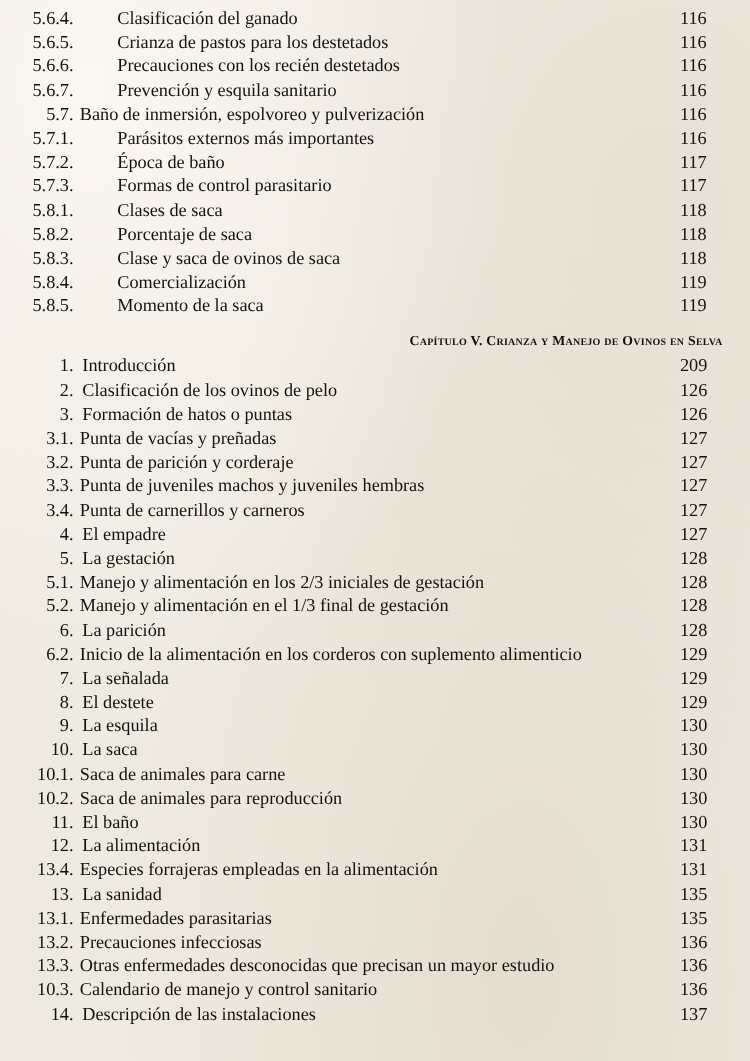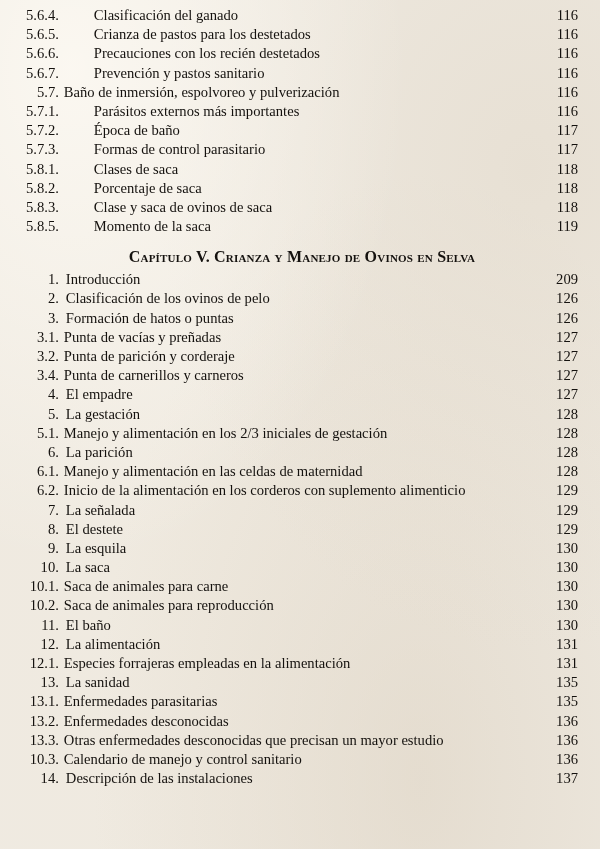--- a/index.html
+++ b/index.html
@@ -51,37 +51,37 @@
     width: 30px;
     text-align: right;
     padding-right: 5px !important;
     white-space: nowrap;
   }
   .label-col {
     padding-right: 8px !important;
   }
   .page-col {
     width: 34px;
-    text-align: right;
+    text-align: left;
     white-space: nowrap;
   }
   
   .lvl0 .label-col { padding-left: 2px !important; }
   .lvl1 .label-col { padding-left: 0px !important; }
   .lvl2 .label-col { padding-left: 30px !important; }
 
   .chapter-row td {
     padding-top: 11px !important;
     padding-bottom: 7px !important;
   }
   .chapter-title {
-    text-align: center;
+    text-align: right;
     font-variant: small-caps;
     font-weight: bold;
-    font-size: 16px;
+    font-size: 11px;
     letter-spacing: 0.2px;
   }
 </style>
 </head>
 <body>
 
 <div class="paper-tint"></div>
 
 <div class="page">
   <table class="toc">
@@ -96,21 +96,21 @@
           <td class="label-col">Crianza de pastos para los destetados</td>
           <td class="page-col">116</td>
         </tr>
         <tr class="row lvl2">
           <td class="num-col">5.6.6.</td>
           <td class="label-col">Precauciones con los recién destetados</td>
           <td class="page-col">116</td>
         </tr>
         <tr class="row lvl2">
           <td class="num-col">5.6.7.</td>
-          <td class="label-col">Prevención y pastos sanitario</td>
+          <td class="label-col">Prevención y esquila sanitario</td>
           <td class="page-col">116</td>
         </tr>
         <tr class="row lvl1">
           <td class="num-col">5.7.</td>
           <td class="label-col">Baño de inmersión, espolvoreo y pulverización</td>
           <td class="page-col">116</td>
         </tr>
         <tr class="row lvl2">
           <td class="num-col">5.7.1.</td>
           <td class="label-col">Parásitos externos más importantes</td>
@@ -133,20 +133,25 @@
         </tr>
         <tr class="row lvl2">
           <td class="num-col">5.8.2.</td>
           <td class="label-col">Porcentaje de saca</td>
           <td class="page-col">118</td>
         </tr>
         <tr class="row lvl2">
           <td class="num-col">5.8.3.</td>
           <td class="label-col">Clase y saca de ovinos de saca</td>
           <td class="page-col">118</td>
+        </tr>
+        <tr class="row lvl2">
+          <td class="num-col">5.8.4.</td>
+          <td class="label-col">Comercialización</td>
+          <td class="page-col">119</td>
         </tr>
         <tr class="row lvl2">
           <td class="num-col">5.8.5.</td>
           <td class="label-col">Momento de la saca</td>
           <td class="page-col">119</td>
         </tr>
       </tbody>
     <tbody id="tbody-chapter-head">
       <tr class="chapter-row">
         <td colspan="3" class="chapter-title">Capítulo V. Crianza y Manejo de Ovinos en Selva</td>
@@ -172,50 +177,55 @@
           <td class="num-col">3.1.</td>
           <td class="label-col">Punta de vacías y preñadas</td>
           <td class="page-col">127</td>
         </tr>
         <tr class="row lvl1">
           <td class="num-col">3.2.</td>
           <td class="label-col">Punta de parición y corderaje</td>
           <td class="page-col">127</td>
         </tr>
         <tr class="row lvl1">
+          <td class="num-col">3.3.</td>
+          <td class="label-col">Punta de juveniles machos y juveniles hembras</td>
+          <td class="page-col">127</td>
+        </tr>
+        <tr class="row lvl1">
           <td class="num-col">3.4.</td>
           <td class="label-col">Punta de carnerillos y carneros</td>
           <td class="page-col">127</td>
         </tr>
         <tr class="row lvl0">
           <td class="num-col">4.</td>
           <td class="label-col">El empadre</td>
           <td class="page-col">127</td>
         </tr>
         <tr class="row lvl0">
           <td class="num-col">5.</td>
           <td class="label-col">La gestación</td>
           <td class="page-col">128</td>
         </tr>
         <tr class="row lvl1">
           <td class="num-col">5.1.</td>
           <td class="label-col">Manejo y alimentación en los 2/3 iniciales de gestación</td>
           <td class="page-col">128</td>
         </tr>
+        <tr class="row lvl1">
+          <td class="num-col">5.2.</td>
+          <td class="label-col">Manejo y alimentación en el 1/3 final de gestación</td>
+          <td class="page-col">128</td>
+        </tr>
         <tr class="row lvl0">
           <td class="num-col">6.</td>
           <td class="label-col">La parición</td>
           <td class="page-col">128</td>
         </tr>
         <tr class="row lvl1">
-          <td class="num-col">6.1.</td>
-          <td class="label-col">Manejo y alimentación en las celdas de maternidad</td>
-          <td class="page-col">128</td>
-        </tr>
-        <tr class="row lvl1">
           <td class="num-col">6.2.</td>
           <td class="label-col">Inicio de la alimentación en los corderos con suplemento alimenticio</td>
           <td class="page-col">129</td>
         </tr>
         <tr class="row lvl0">
           <td class="num-col">7.</td>
           <td class="label-col">La señalada</td>
           <td class="page-col">129</td>
         </tr>
         <tr class="row lvl0">
@@ -247,37 +257,37 @@
           <td class="num-col">11.</td>
           <td class="label-col">El baño</td>
           <td class="page-col">130</td>
         </tr>
         <tr class="row lvl0">
           <td class="num-col">12.</td>
           <td class="label-col">La alimentación</td>
           <td class="page-col">131</td>
         </tr>
         <tr class="row lvl1">
-          <td class="num-col">12.1.</td>
+          <td class="num-col">13.4.</td>
           <td class="label-col">Especies forrajeras empleadas en la alimentación</td>
           <td class="page-col">131</td>
         </tr>
         <tr class="row lvl0">
           <td class="num-col">13.</td>
           <td class="label-col">La sanidad</td>
           <td class="page-col">135</td>
         </tr>
         <tr class="row lvl1">
           <td class="num-col">13.1.</td>
           <td class="label-col">Enfermedades parasitarias</td>
           <td class="page-col">135</td>
         </tr>
         <tr class="row lvl1">
           <td class="num-col">13.2.</td>
-          <td class="label-col">Enfermedades desconocidas</td>
+          <td class="label-col">Precauciones infecciosas</td>
           <td class="page-col">136</td>
         </tr>
         <tr class="row lvl1">
           <td class="num-col">13.3.</td>
           <td class="label-col">Otras enfermedades desconocidas que precisan un mayor  estudio</td>
           <td class="page-col">136</td>
         </tr>
         <tr class="row lvl1">
           <td class="num-col">10.3.</td>
           <td class="label-col">Calendario de manejo y control sanitario</td>

